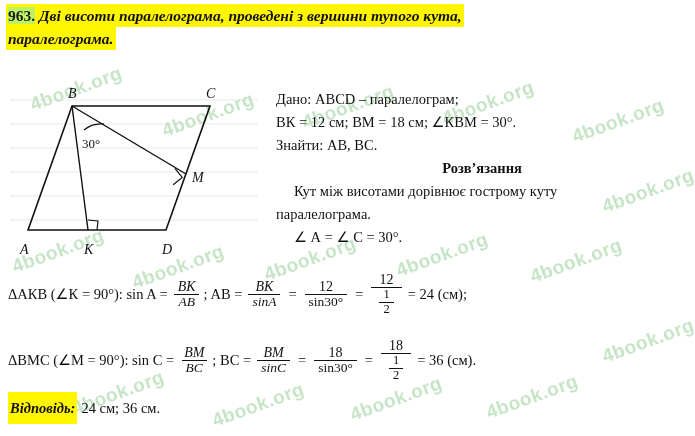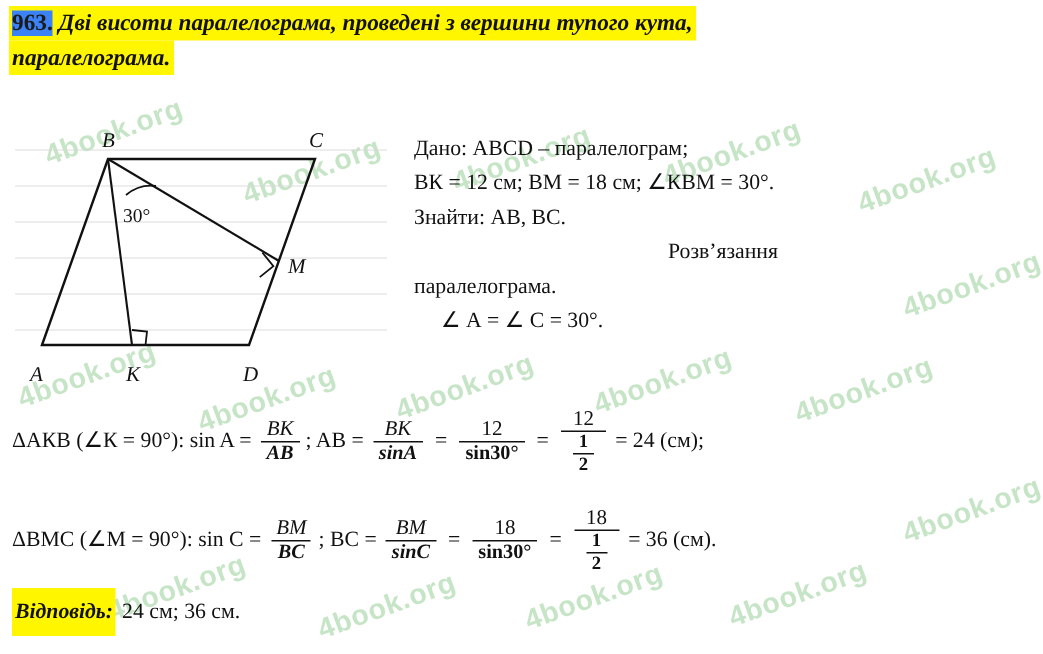--- a/index.html
+++ b/index.html
@@ -49,21 +49,21 @@
     font-size: 15.5px;
     line-height: 21px;
     padding: 1px 2px;
     box-decoration-break: clone;
     width: fit-content;
   }
   .task-num {
     font-style: normal;
     font-weight: bold;
     color: #1b1b1b;
-    background: #3b82f6;
+    background: #bef264;
   }
 
   
   .figure {
     position: absolute;
     left: 10px;
     top: 78px;
     width: 248px;
     height: 180px;
   }
@@ -72,21 +72,21 @@
   
   .given {
     position: absolute;
     left: 276px;
     top: 88px;
     width: 412px;
     font-size: 14.5px;
     line-height: 23px;
   }
   .given p { margin: 0; }
-  .center { text-align: center; }
+  .center { text-align: center; font-weight: bold; }
   .indent { text-indent: 18px; }
 
   
   .formula-row {
     position: absolute;
     left: 8px;
     width: 686px;
     font-size: 14.5px;
     display: flex;
     align-items: center;
@@ -100,21 +100,21 @@
     display: inline-flex;
     flex-direction: column;
     align-items: center;
     justify-content: center;
     vertical-align: middle;
     margin: 0 4px;
     font-style: italic;
     line-height: 1.1;
   }
   .frac .num { padding: 0 4px; font-size: 14px; }
-  .frac .den { padding: 0 4px; font-size: 13.5px; border-top: 1px solid #111; font-weight: bold; }
+  .frac .den { padding: 0 4px; font-size: 13.5px; border-top: 1px solid #111; }
   .frac.upright { font-style: normal; }
   .frac.small .num, .frac.small .den { font-size: 12.5px; }
   .eq { margin: 0 4px; }
   .tail { white-space: nowrap; margin-left: 2px; }
 
   
   .answer {
     position: absolute;
     left: 8px;
     top: 400px;
@@ -191,20 +191,21 @@
       <text x="152" y="176" font-family="Liberation Serif, serif" font-size="14" font-style="italic" fill="#111">D</text>
       <text x="72" y="70" font-family="Liberation Serif, serif" font-size="13" fill="#111">30°</text>
     </svg>
   </div>
 
   <div class="given">
     <p>Дано: ABCD – паралелограм;</p>
     <p>ВК = 12 см; ВМ = 18 см; ∠КВМ = 30°.</p>
     <p>Знайти: АВ, ВС.</p>
     <p class="center">Розв’язання</p>
+    <p class="indent">Кут між висотами дорівнює гострому куту</p>
     <p>паралелограма.</p>
     <p class="indent">∠ А = ∠ С = 30°.</p>
   </div>
 
   <div class="formula-row" id="row-akb">
     <span class="lead">ΔАКВ (∠К = 90°): sin A =</span>
     <span class="frac">
       <span class="num">BK</span>
       <span class="den">AB</span>
     </span>

